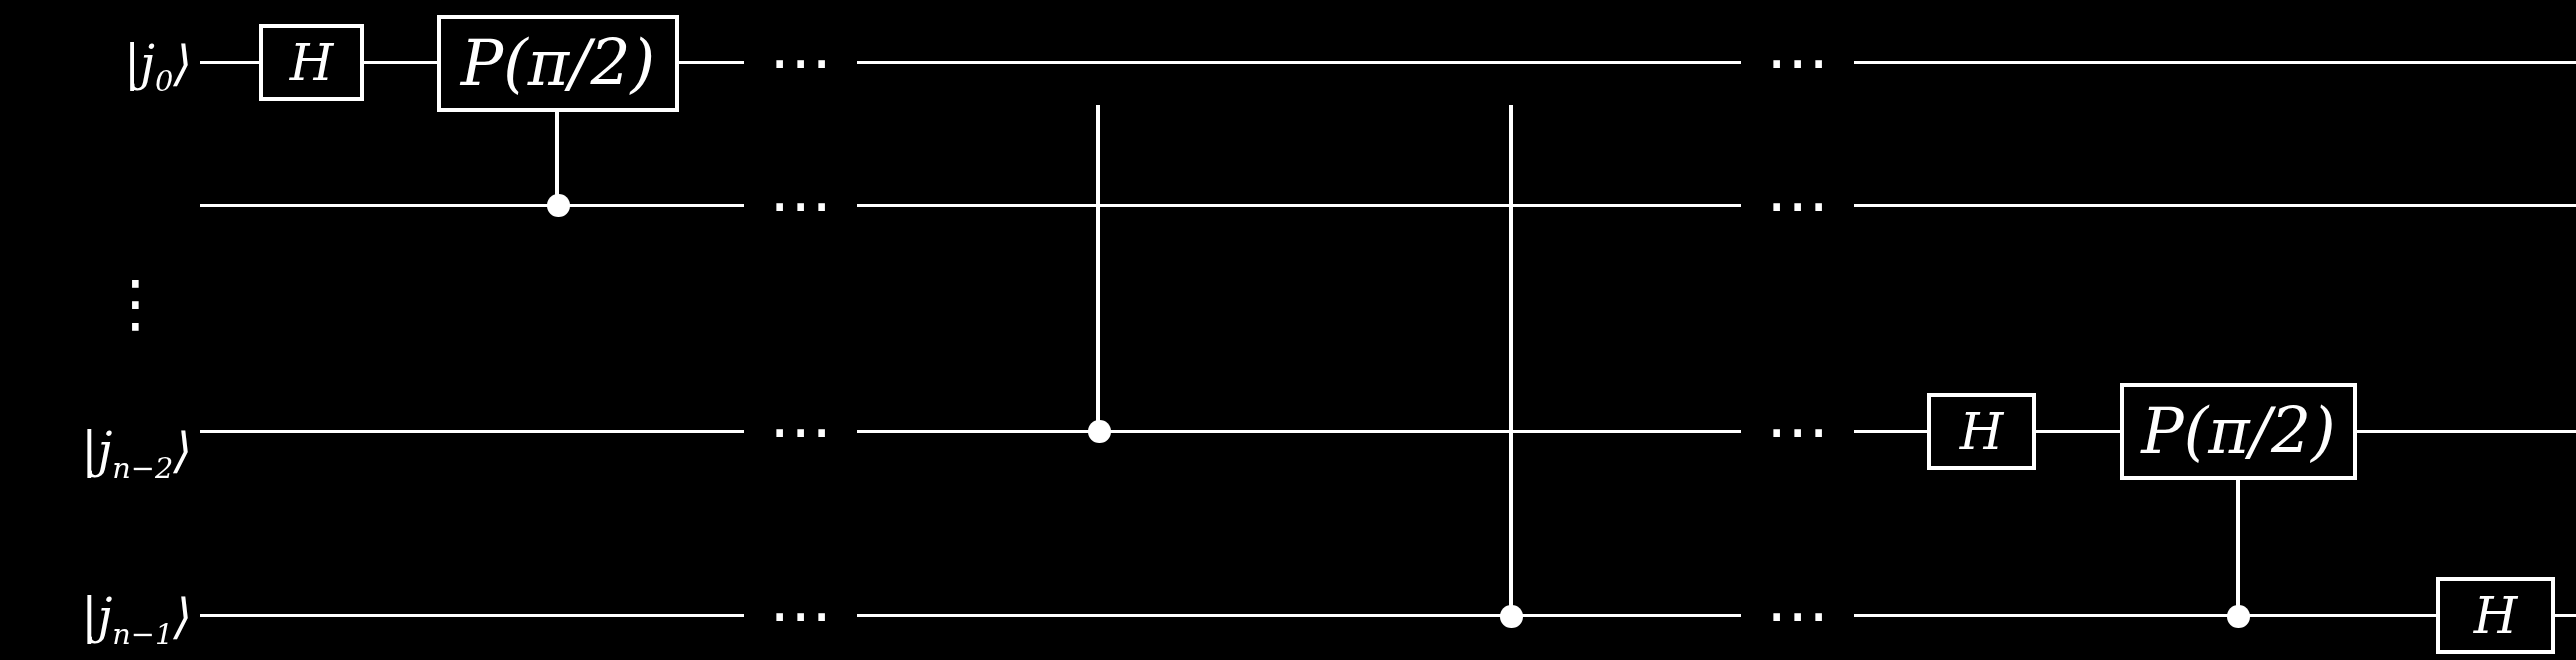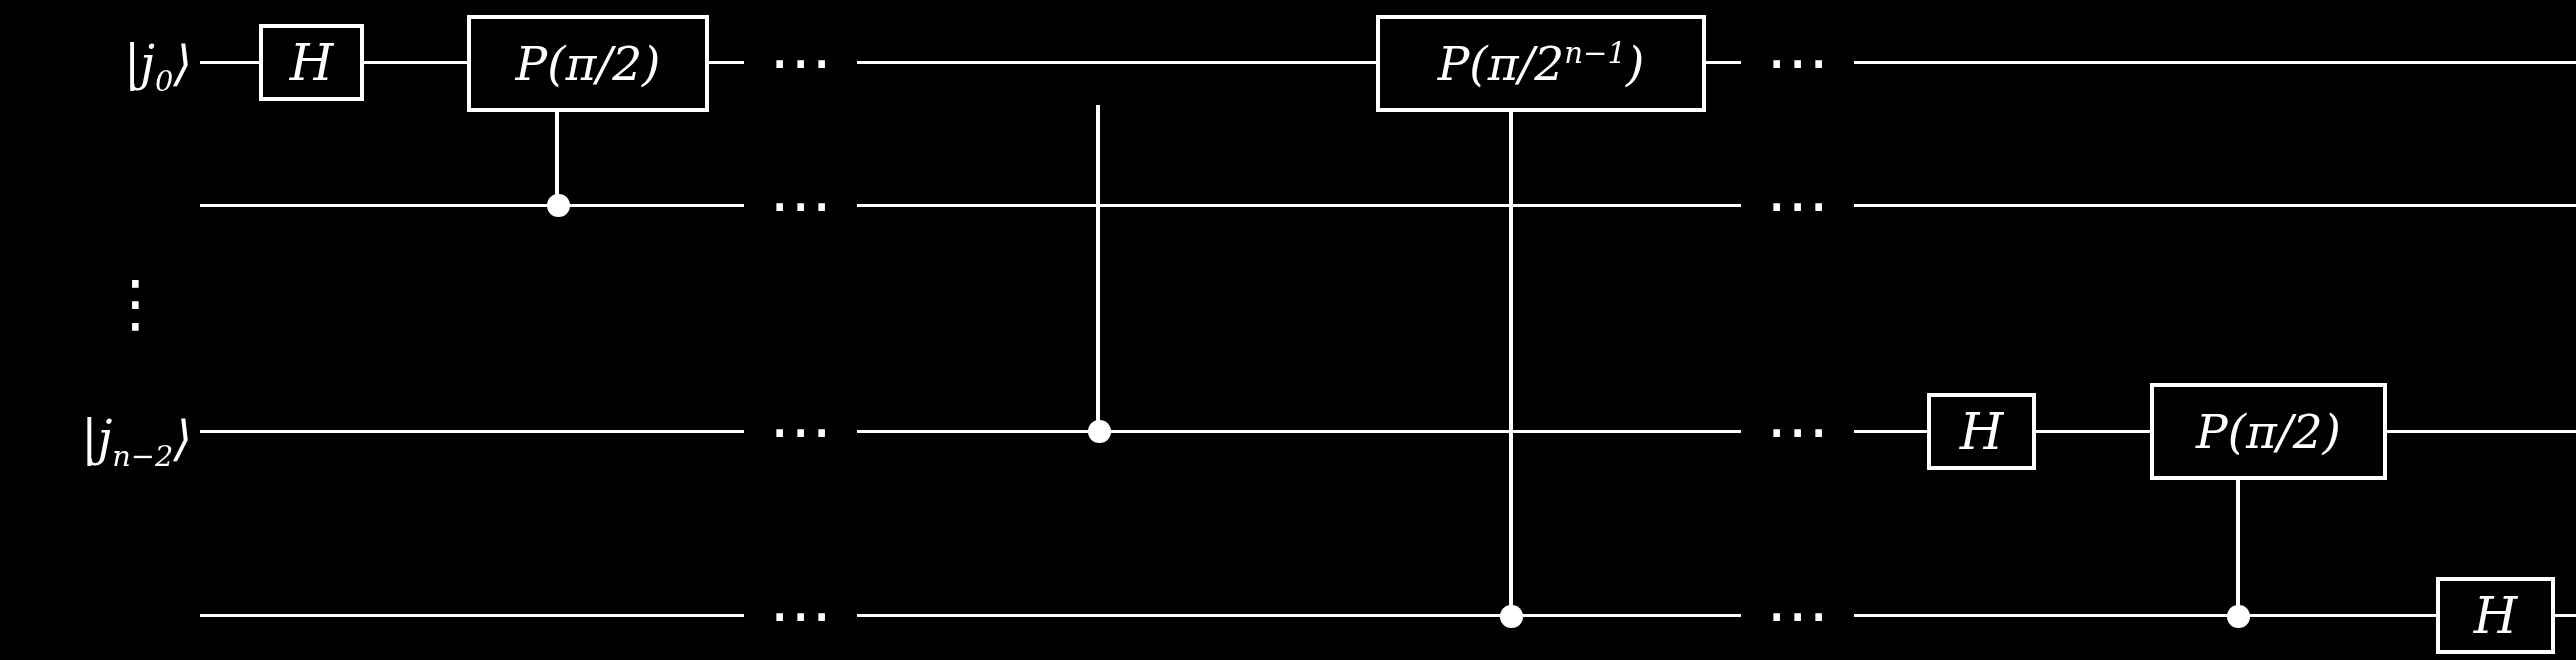--- a/index.html
+++ b/index.html
@@ -21,21 +21,21 @@
   .gate {
     position:absolute; background:#000000; border:4px solid #ffffff;
     color:#ffffff; display:flex; align-items:center; justify-content:center;
     font-family:"DejaVu Serif","DejaVu Sans",serif; font-style:italic;
     white-space:nowrap;
   }
   .gate .glabel { display:inline-block; }
   .gate sup { font-size:0.62em; }
 
   .fs-h { font-size:50px; }
-  .fs-p { font-size:47px;margin-left:30px; }
+  .fs-p { font-size:63px; }
 
   .cdot { position:absolute; width:22.5px; height:22.5px; border-radius:50%; background:#ffffff; }
 
   .vline { position:absolute; width:4px; background:#ffffff; }
 
   .hdots {
     position:absolute; width:113px; height:45px; background:#000000;
     color:#ffffff; display:flex; align-items:center; justify-content:center;
     font-family:"DejaVu Sans",sans-serif; font-size:63px; line-height:45px;
   }
@@ -72,23 +72,20 @@
 
   <div class="gate fs-h" style="left:259px; top:24px; width:105px; height:77px;">
     <span class="glabel">H</span>
   </div>
 
   <div class="gate fs-p" style="left:437px; top:14.5px; width:242px; height:97px;">
     <span class="glabel">P(π/2)</span>
   </div>
 
 
-  <div class="gate fs-p" style="left:1346px; top:14.5px; width:330px; height:97px;">
-    <span class="glabel"><span>P(π/2</span><sup>n−1</sup><span>)</span></span>
-  </div>
 
   <div class="gate fs-h" style="left:1927px; top:393px; width:109px; height:77px;">
     <span class="glabel">H</span>
   </div>
 
   <div class="gate fs-p" style="left:2120px; top:383px; width:237px; height:97px;">
     <span class="glabel">P(π/2)</span>
   </div>
 
   <div class="gate fs-h" style="left:2436px; top:577px; width:119px; height:77px;">
@@ -96,20 +93,23 @@
   </div>
 
   <div class="cdot" style="left:547px;  top:194px;"></div>
   <div class="cdot" style="left:1088px; top:420px;"></div>
   <div class="cdot" style="left:1500px; top:605px;"></div>
   <div class="cdot" style="left:2227px; top:605px;"></div>
 
   <div class="qlabel" style="top:29px;">
     <span><span>|</span><span>j</span><sub>0</sub><span>⟩</span></span>
   </div>
-  <div class="qlabel" style="top:404px;">
+  <div class="qlabel" style="top:416px;">
     <span><span>|</span><span>j</span><sub>n−2</sub><span>⟩</span></span>
+  </div>
+  <div class="qlabel" style="top:582px;">
+    <span><span>|</span><span>j</span><sub>n−1</sub><span>⟩</span></span>
   </div>
 
   <div class="vdots" style="left:95px; top:268px; width:81px;">⋮</div>
 
 </div>
 
 
 </body></html>

